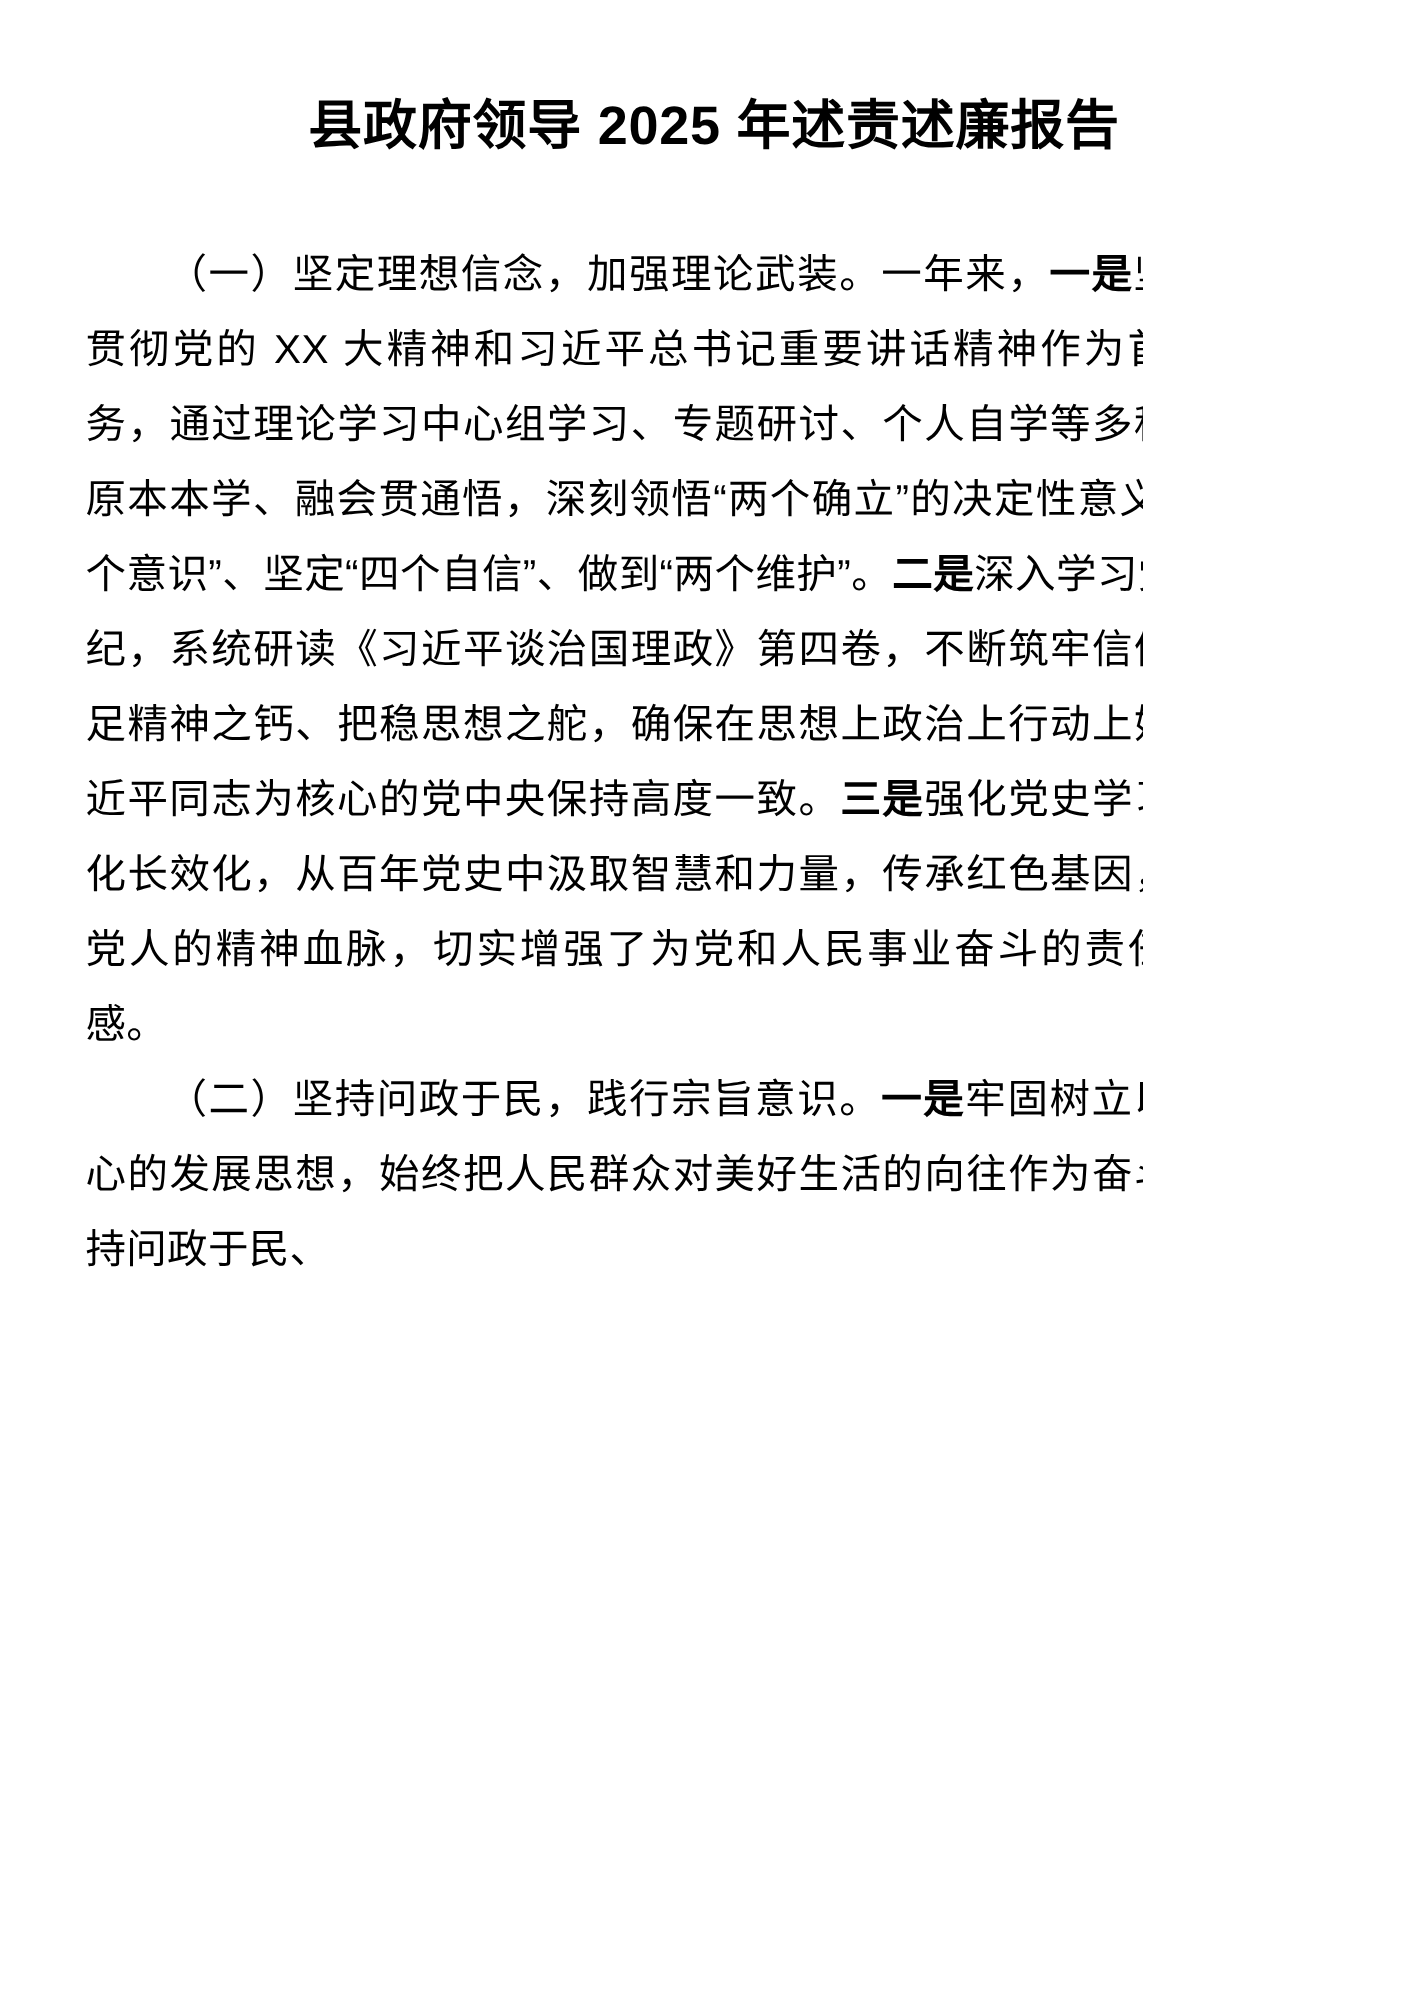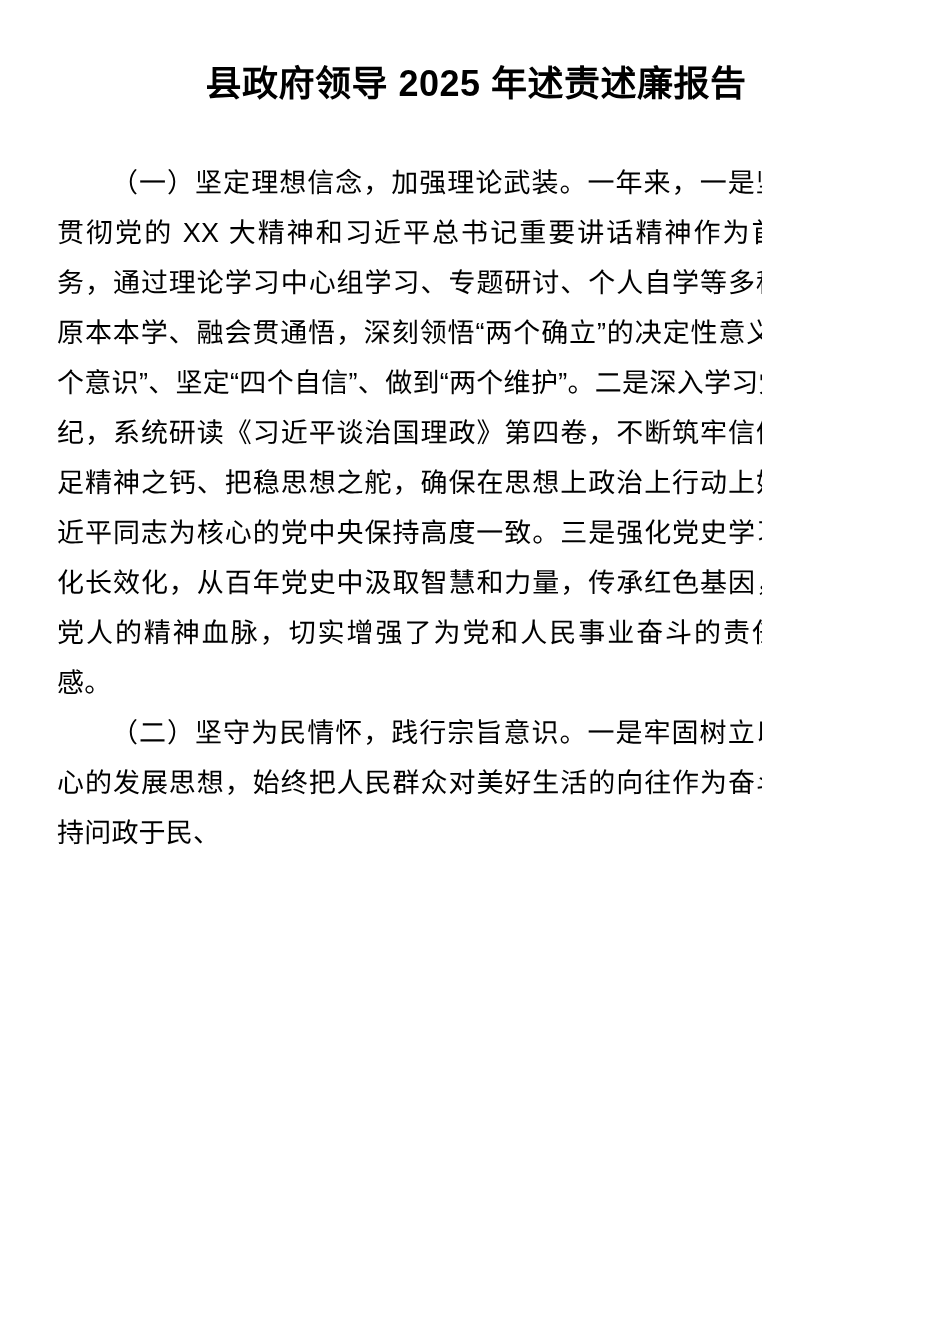--- a/index.html
+++ b/index.html
@@ -48,21 +48,21 @@
     text-justify: inter-ideograph;
     text-align-last: left;
     margin: 0;
     letter-spacing: 0.2px;
     word-break: break-all;
   }
   .para.indent {
     text-indent: 2em;
   }
   .para .b {
-    font-weight: 400;
+    font-weight: 700;
   }
   .heading {
     font-size: 27px;
     line-height: 50px;
     text-indent: 2em;
     margin: 0;
     letter-spacing: 0.2px;
     font-weight: 400;
   }
 </style>
@@ -71,17 +71,17 @@
 
 <div class="page">
   <div class="page-inner">
 
     <h1 class="doc-title">县政府领导 2025 年述责述廉报告</h1>
 
     <div class="title-spacer"></div>
 
     <div id="body-content">
         <p class="para indent"><span>（一）坚定理想信念，加强理论武装。一年来，</span><span class="b">一是</span><span>坚持把学习贯彻党的 XX 大精神和习近平总书记重要讲话精神作为首要政治任务，通过理论学习中心组学习、专题研讨、个人自学等多种形式，原原本本学、融会贯通悟，深刻领悟“两个确立”的决定性意义，增强“四个意识”、坚定“四个自信”、做到“两个维护”。</span><span class="b">二是</span><span>深入学习党章党规党纪，系统研读《习近平谈治国理政》第四卷，不断筑牢信仰之基、补足精神之钙、把稳思想之舵，确保在思想上政治上行动上始终同以习近平同志为核心的党中央保持高度一致。</span><span class="b">三是</span><span>强化党史学习教育常态化长效化，从百年党史中汲取智慧和力量，传承红色基因，赓续共产党人的精神血脉，切实增强了为党和人民事业奋斗的责任感和使命感。</span></p>
-        <p class="para indent"><span>（二）坚守为民情怀，践行宗旨意识。</span><span class="b">一是</span><span>牢固树立以人民为中心的发展思想，始终把人民群众对美好生活的向往作为奋斗目标，坚持问政于民、</span></p>
+        <p class="para indent"><span>（二）坚持问政于民，践行宗旨意识。</span><span class="b">一是</span><span>牢固树立以人民为中心的发展思想，始终把人民群众对美好生活的向往作为奋斗目标，坚持问政于民、</span></p>
       </div>
 
   </div>
 </div>
 
 </body></html>

